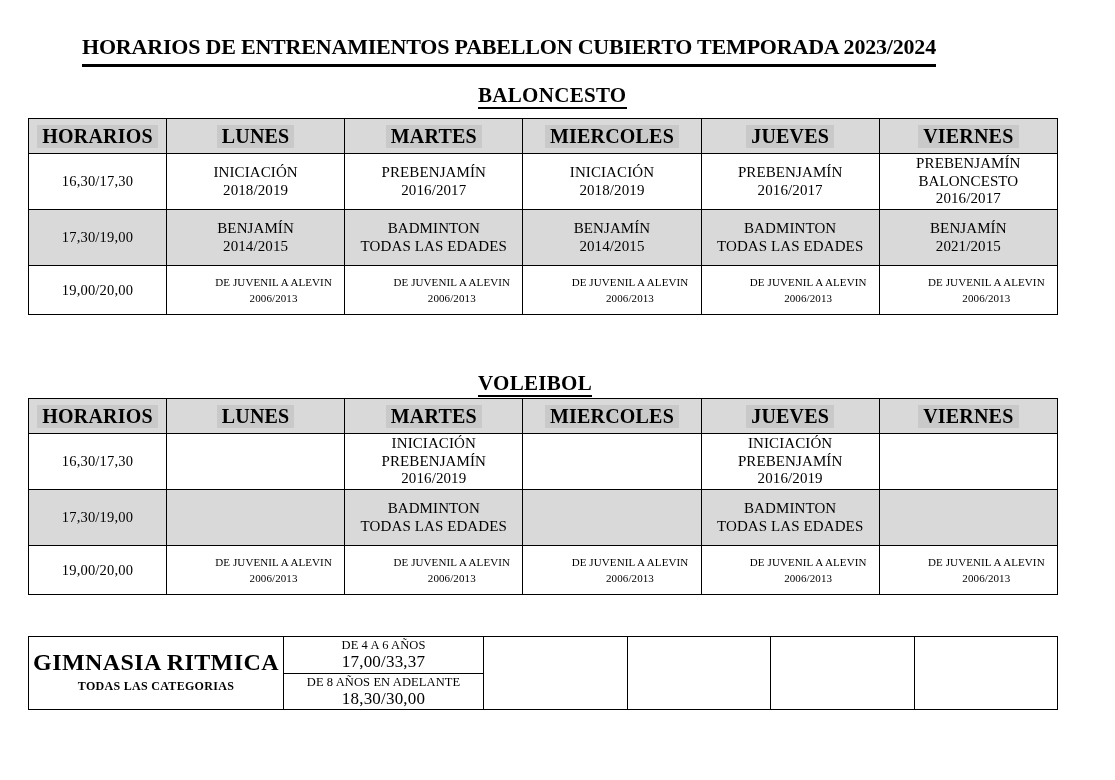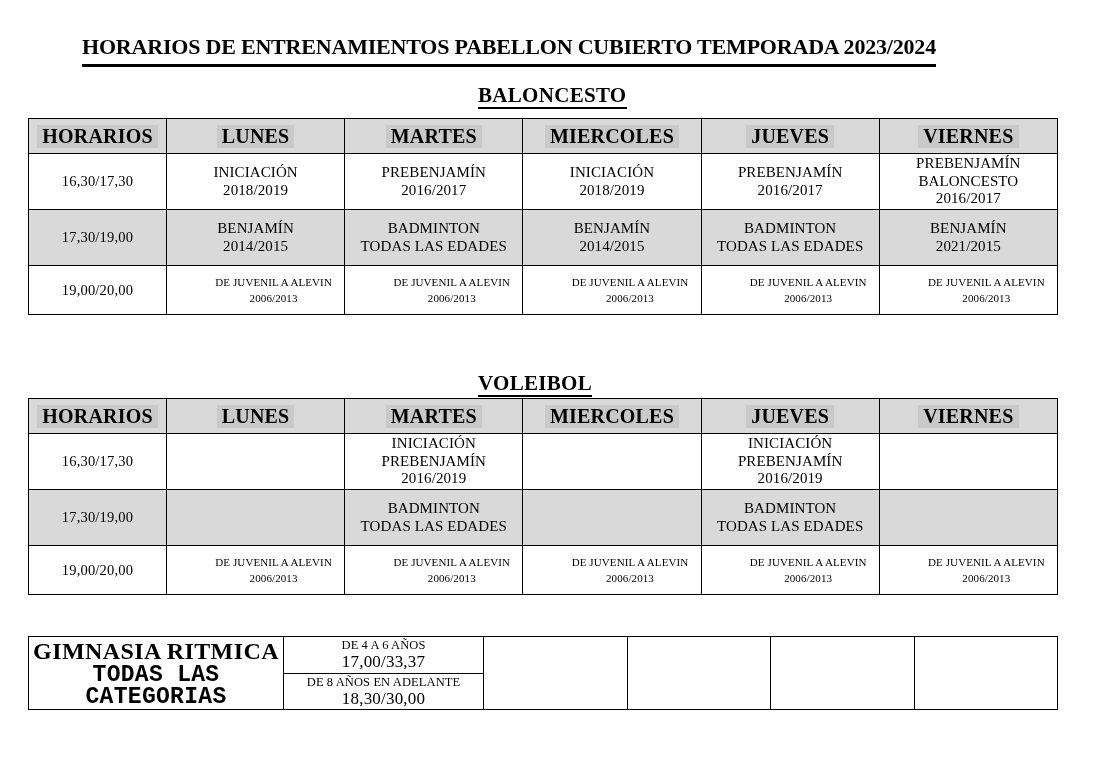--- a/index.html
+++ b/index.html
@@ -128,25 +128,24 @@
   .gym-name { height: 71px; }
   .gym-name .big {
     display: block;
     font-size: 24px;
     font-weight: bold;
     letter-spacing: 0.4px;
     line-height: 25px;
   }
   .gym-name .sub {
     display: block;
-    font-size: 23px;
+    font-size: 12px;
     font-weight: bold;
     letter-spacing: 0.3px;
     line-height: 22px;
-    font-family: Liberation Mono, monospace;
   }
   .gym-slot { height: 35.5px; }
   .gym-slot .lbl {
     display: block;
     font-size: 12.5px;
     line-height: 14px;
     letter-spacing: 0.1px;
   }
   .gym-slot .val {
     display: block;

